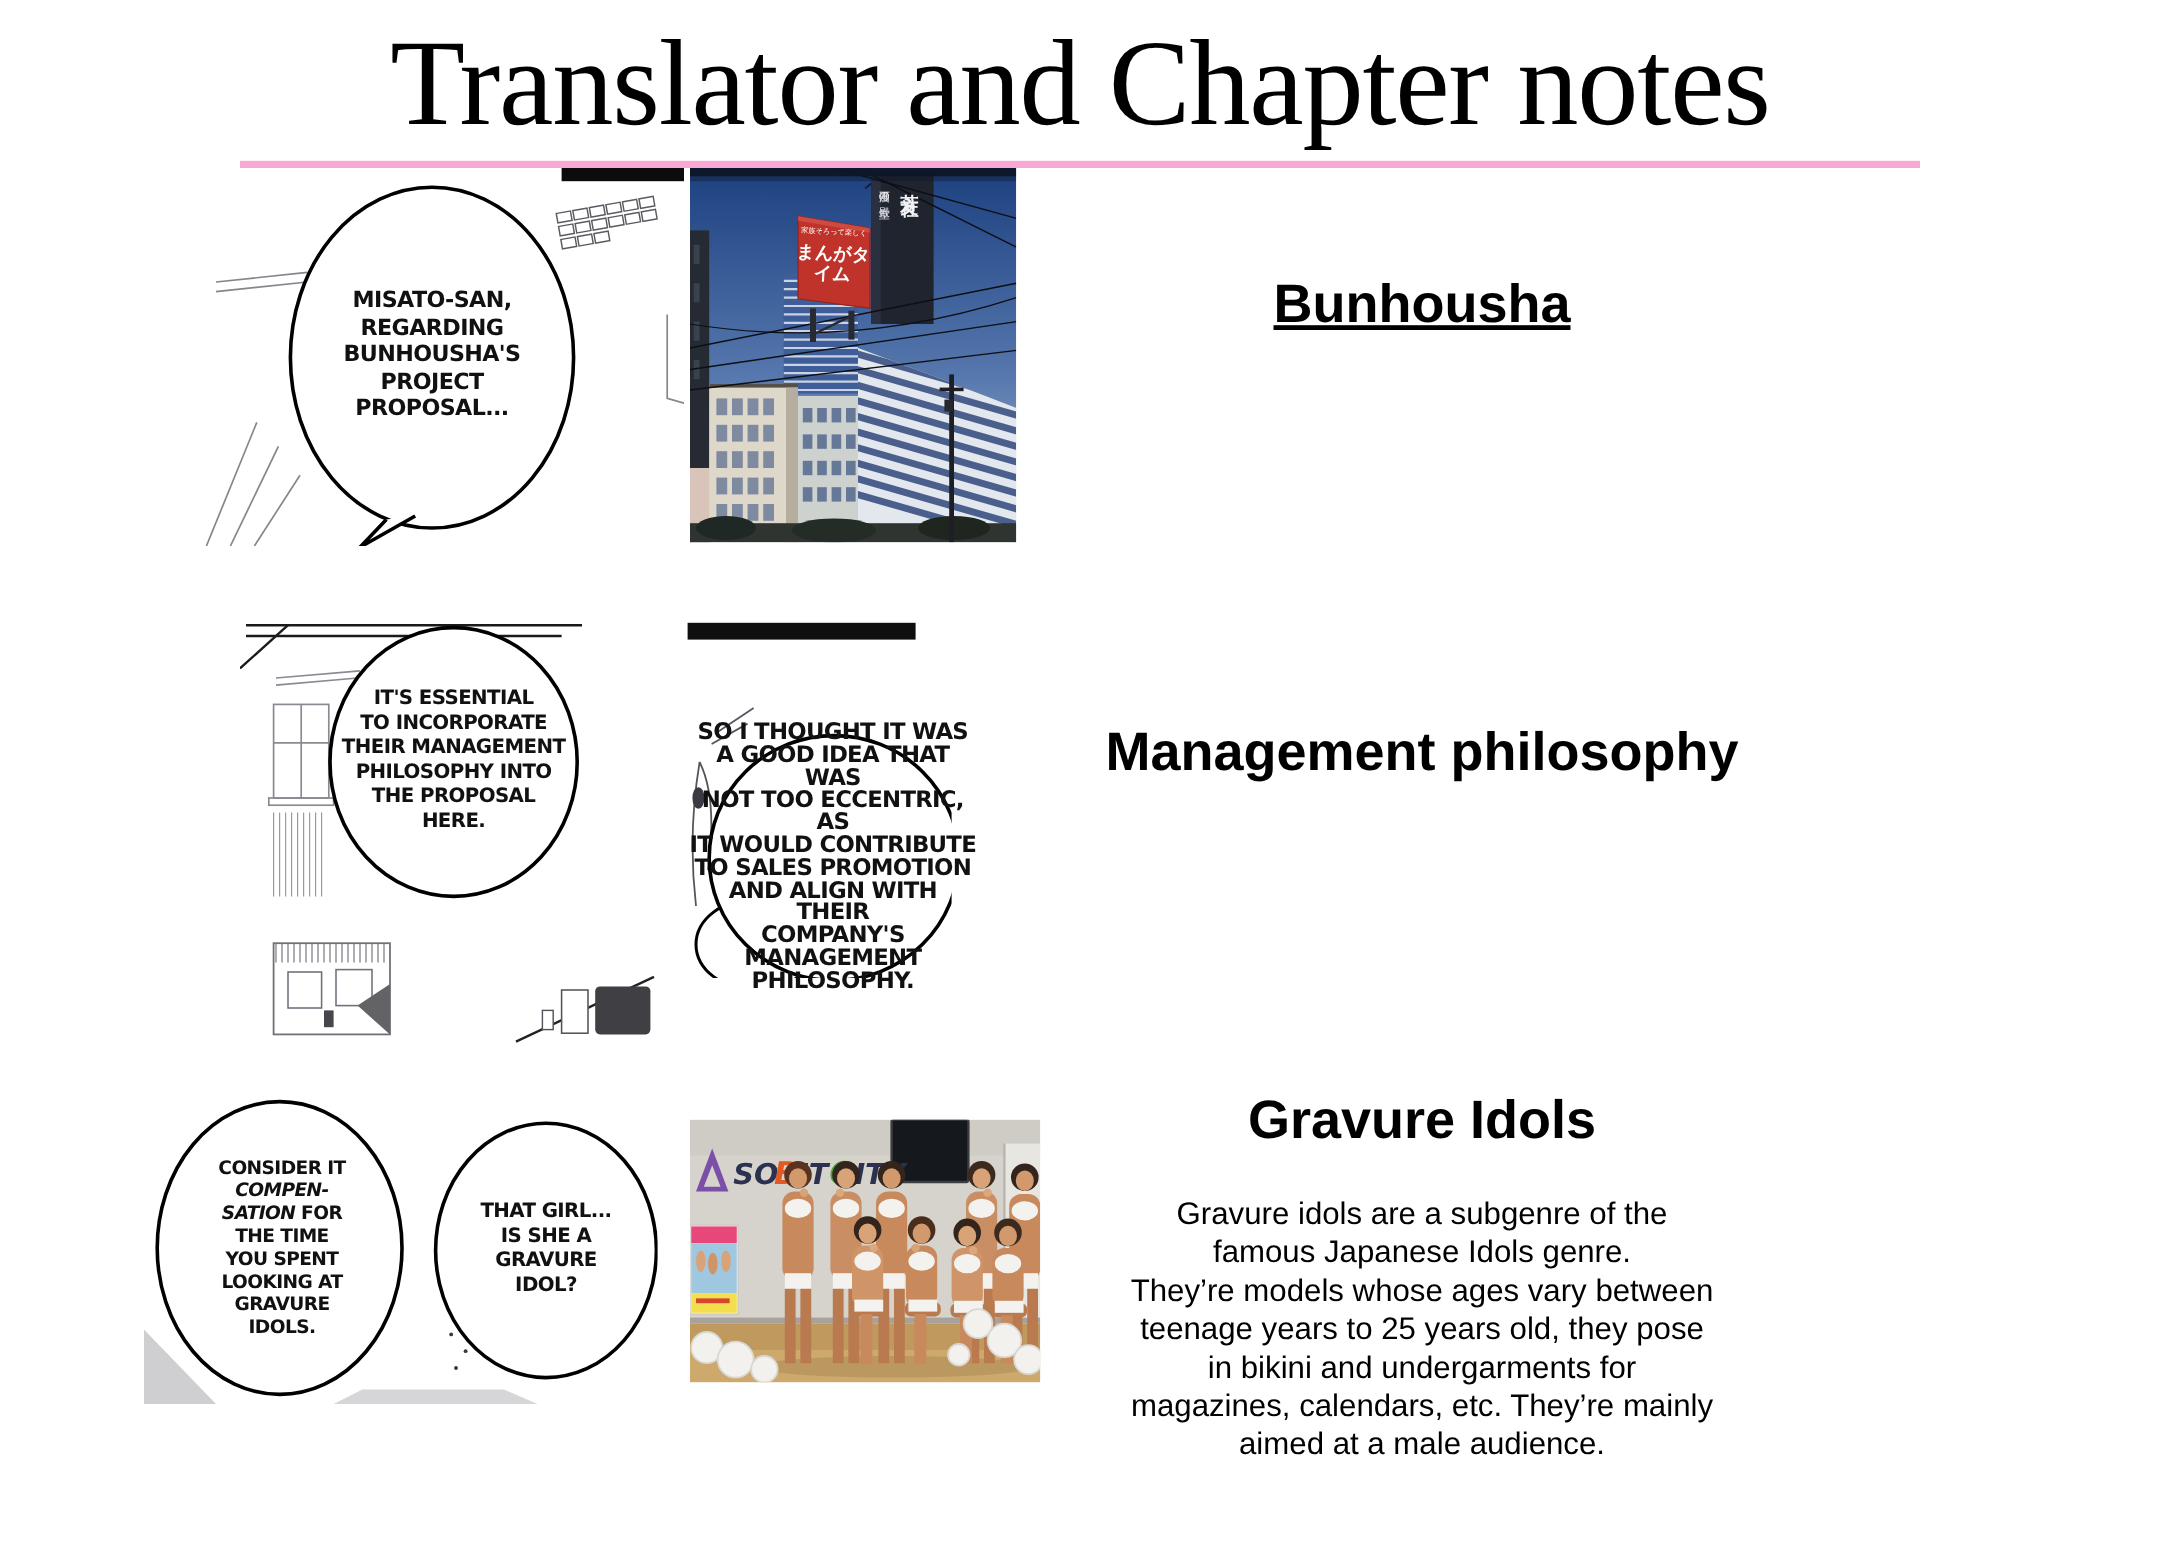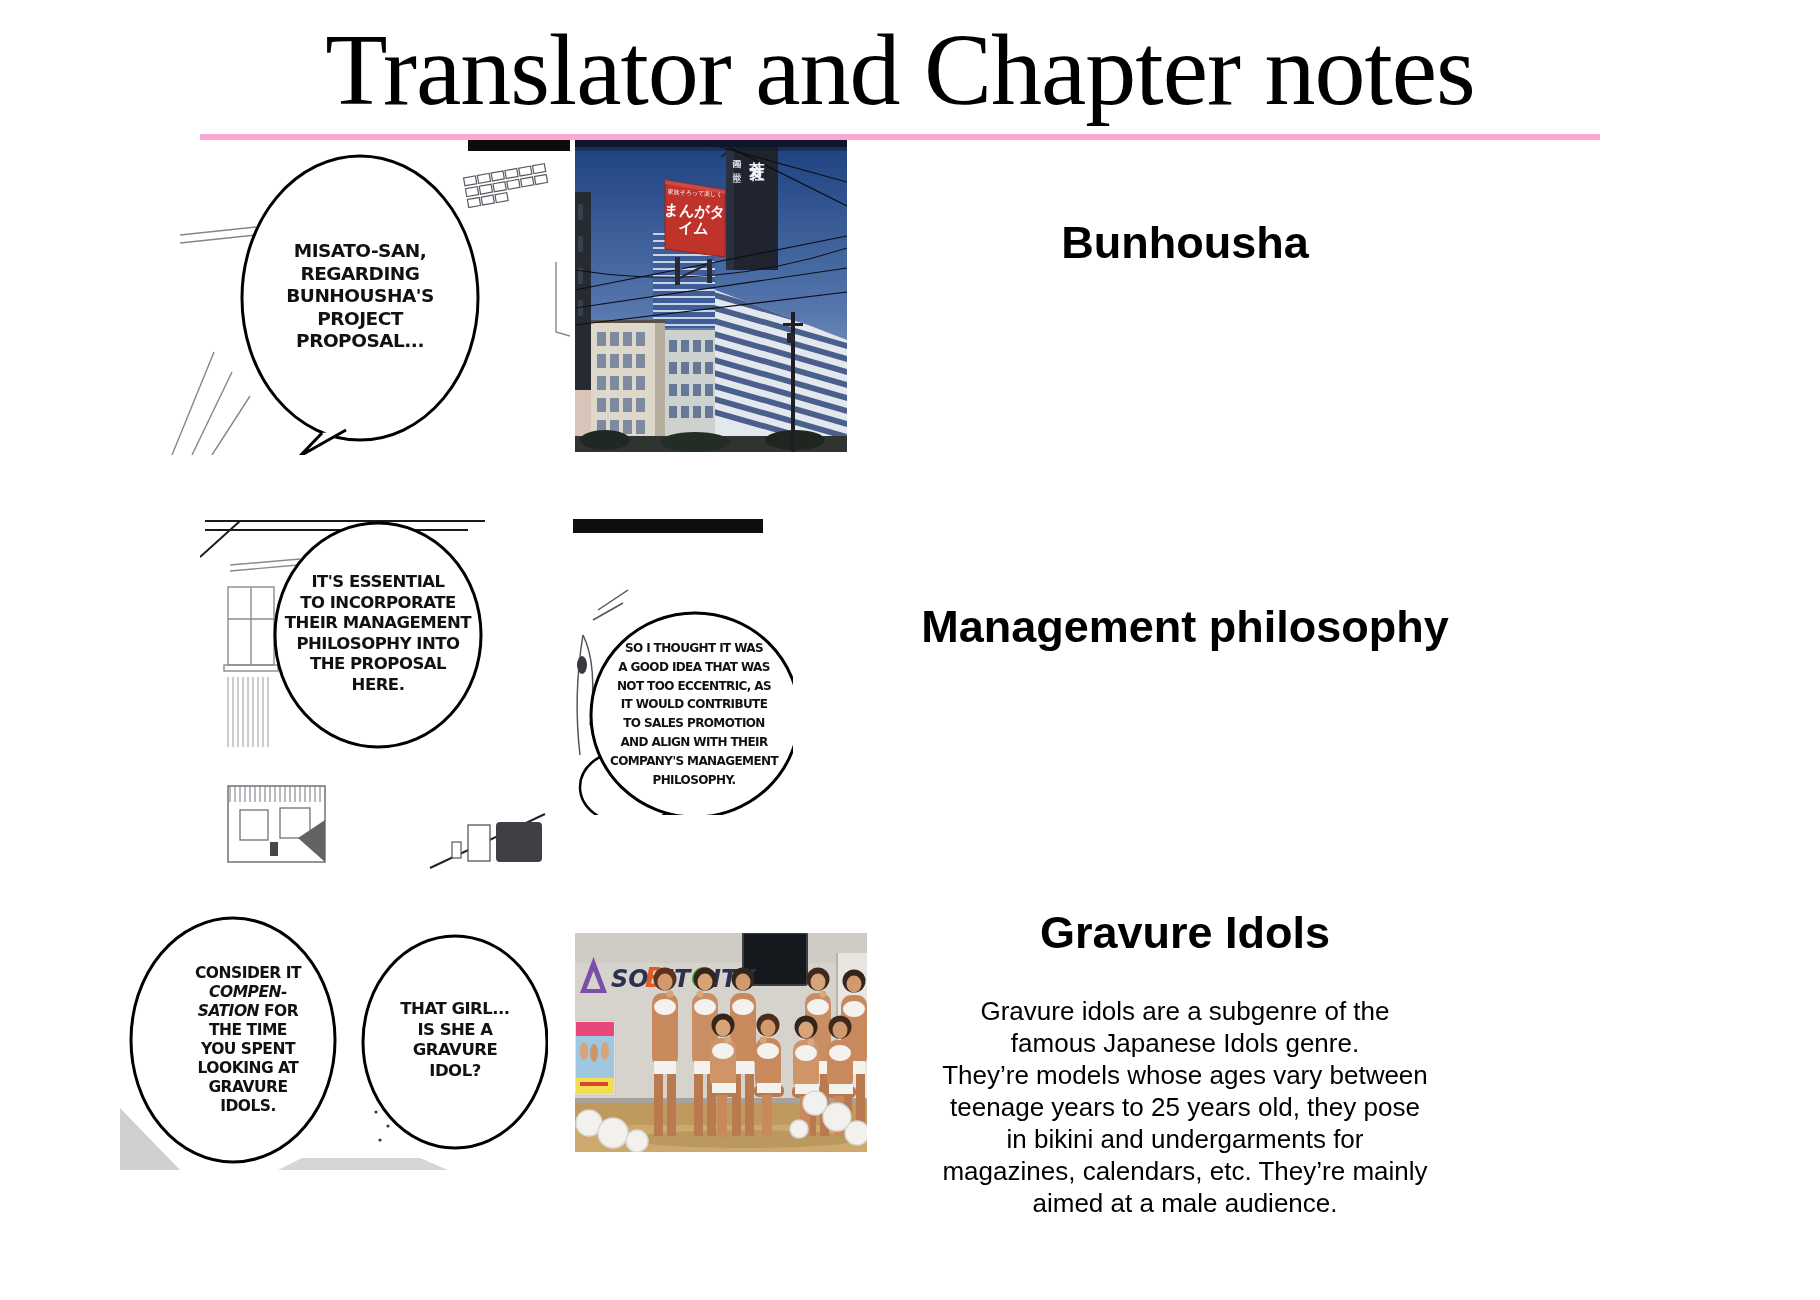--- a/index.html
+++ b/index.html
@@ -234,21 +234,21 @@
 
       <rect x="0" y="0" width="272" height="7" fill="#0d1626" opacity="0.95"></rect>
       <rect x="0" y="7" width="272" height="4" fill="#0d1626" opacity="0.4"></rect>
     </svg>
     <div class="ov billboard-tag">家族そろって楽しく</div>
     <div class="ov billboard-text">まんがタイム</div>
     <div class="ov sign-top">漫画の殿堂</div>
     <div class="ov sign-main">芳文社</div>
   </div>
 
-  <div class="sec-h" style="top:218px;">Bunhousha</div>
+  <div class="sec-h" style="top:228px;text-decoration:underline;">Bunhousha</div>
 
   <div class="panel" style="left:200px;top:515px;width:290px;height:240px;">
     <svg width="290" height="240" viewBox="0 0 290 240">
       <g stroke="#1a1a1a" stroke-width="2">
         <line x1="5" y1="6" x2="285" y2="6"></line>
           <line x1="5" y1="15" x2="268" y2="15"></line>
           <line x1="0" y1="42" x2="40" y2="6"></line>
       </g>
       <g stroke="#8a8a92" stroke-width="1.4" fill="none">
         <rect x="28" y="72" width="46" height="78"></rect>
@@ -285,21 +285,21 @@
       <g stroke="#55555f" stroke-width="1.5" fill="none">
         <path d="M15,120 Q5,180 12,240"></path>
           <path d="M15,120 Q30,150 22,210"></path>
         <path d="M30,95 L60,75"></path>
           <path d="M25,105 L55,88"></path>
         <ellipse cx="14" cy="150" rx="5" ry="9" fill="#3a3a42" stroke="none"></ellipse>
       </g>
       <ellipse cx="62" cy="272" rx="50" ry="38" fill="#fff" stroke="#000" stroke-width="2.5"></ellipse>
       <ellipse cx="127" cy="200" rx="104" ry="102" fill="#fff" stroke="#000" stroke-width="3"></ellipse>
     </svg>
-    <div class="bt" style="left:126px;top:199px;width:240px;font-size:12px;line-height:18.8px;letter-spacing:-0.6px;">SO I THOUGHT IT WAS
+    <div class="bt" style="left:126px;top:199px;width:240px;font-size:19px;line-height:18.8px;letter-spacing:-0.6px;">SO I THOUGHT IT WAS
 A GOOD IDEA THAT WAS
 NOT TOO ECCENTRIC, AS
 IT WOULD CONTRIBUTE
 TO SALES PROMOTION
 AND ALIGN WITH THEIR
 COMPANY'S MANAGEMENT
 PHILOSOPHY.</div>
   </div>
 
   <div class="sec-h" style="top:602px;">Management philosophy</div>
@@ -345,21 +345,21 @@
       <g fill="#39393f">
         <circle cx="260" cy="300" r="1.6"></circle>
           <circle cx="268" cy="318" r="1.6"></circle>
           <circle cx="258" cy="334" r="1.6"></circle>
         <circle cx="270" cy="348" r="1.6"></circle>
           <circle cx="262" cy="362" r="1.6"></circle>
       </g>
       <ellipse cx="115" cy="262" rx="102" ry="122" fill="#fff" stroke="#000" stroke-width="3"></ellipse>
       <ellipse cx="337" cy="264" rx="92" ry="106" fill="#fff" stroke="#000" stroke-width="3"></ellipse>
     </svg>
-    <div class="bt" style="left:130px;top:262px;width:200px;font-size:15.5px;line-height:19px;"><span>CONSIDER IT
+    <div class="bt" style="left:117px;top:262px;width:200px;font-size:15.5px;line-height:19px;"><span>CONSIDER IT
 </span><em>COMPEN-
 SATION</em><span> FOR
 THE TIME
 YOU SPENT
 LOOKING AT
 GRAVURE
 IDOLS.</span></div>
     <div class="bt" style="left:337px;top:262px;width:200px;font-size:16.5px;line-height:20.5px;">THAT GIRL...
 IS SHE A
 GRAVURE

